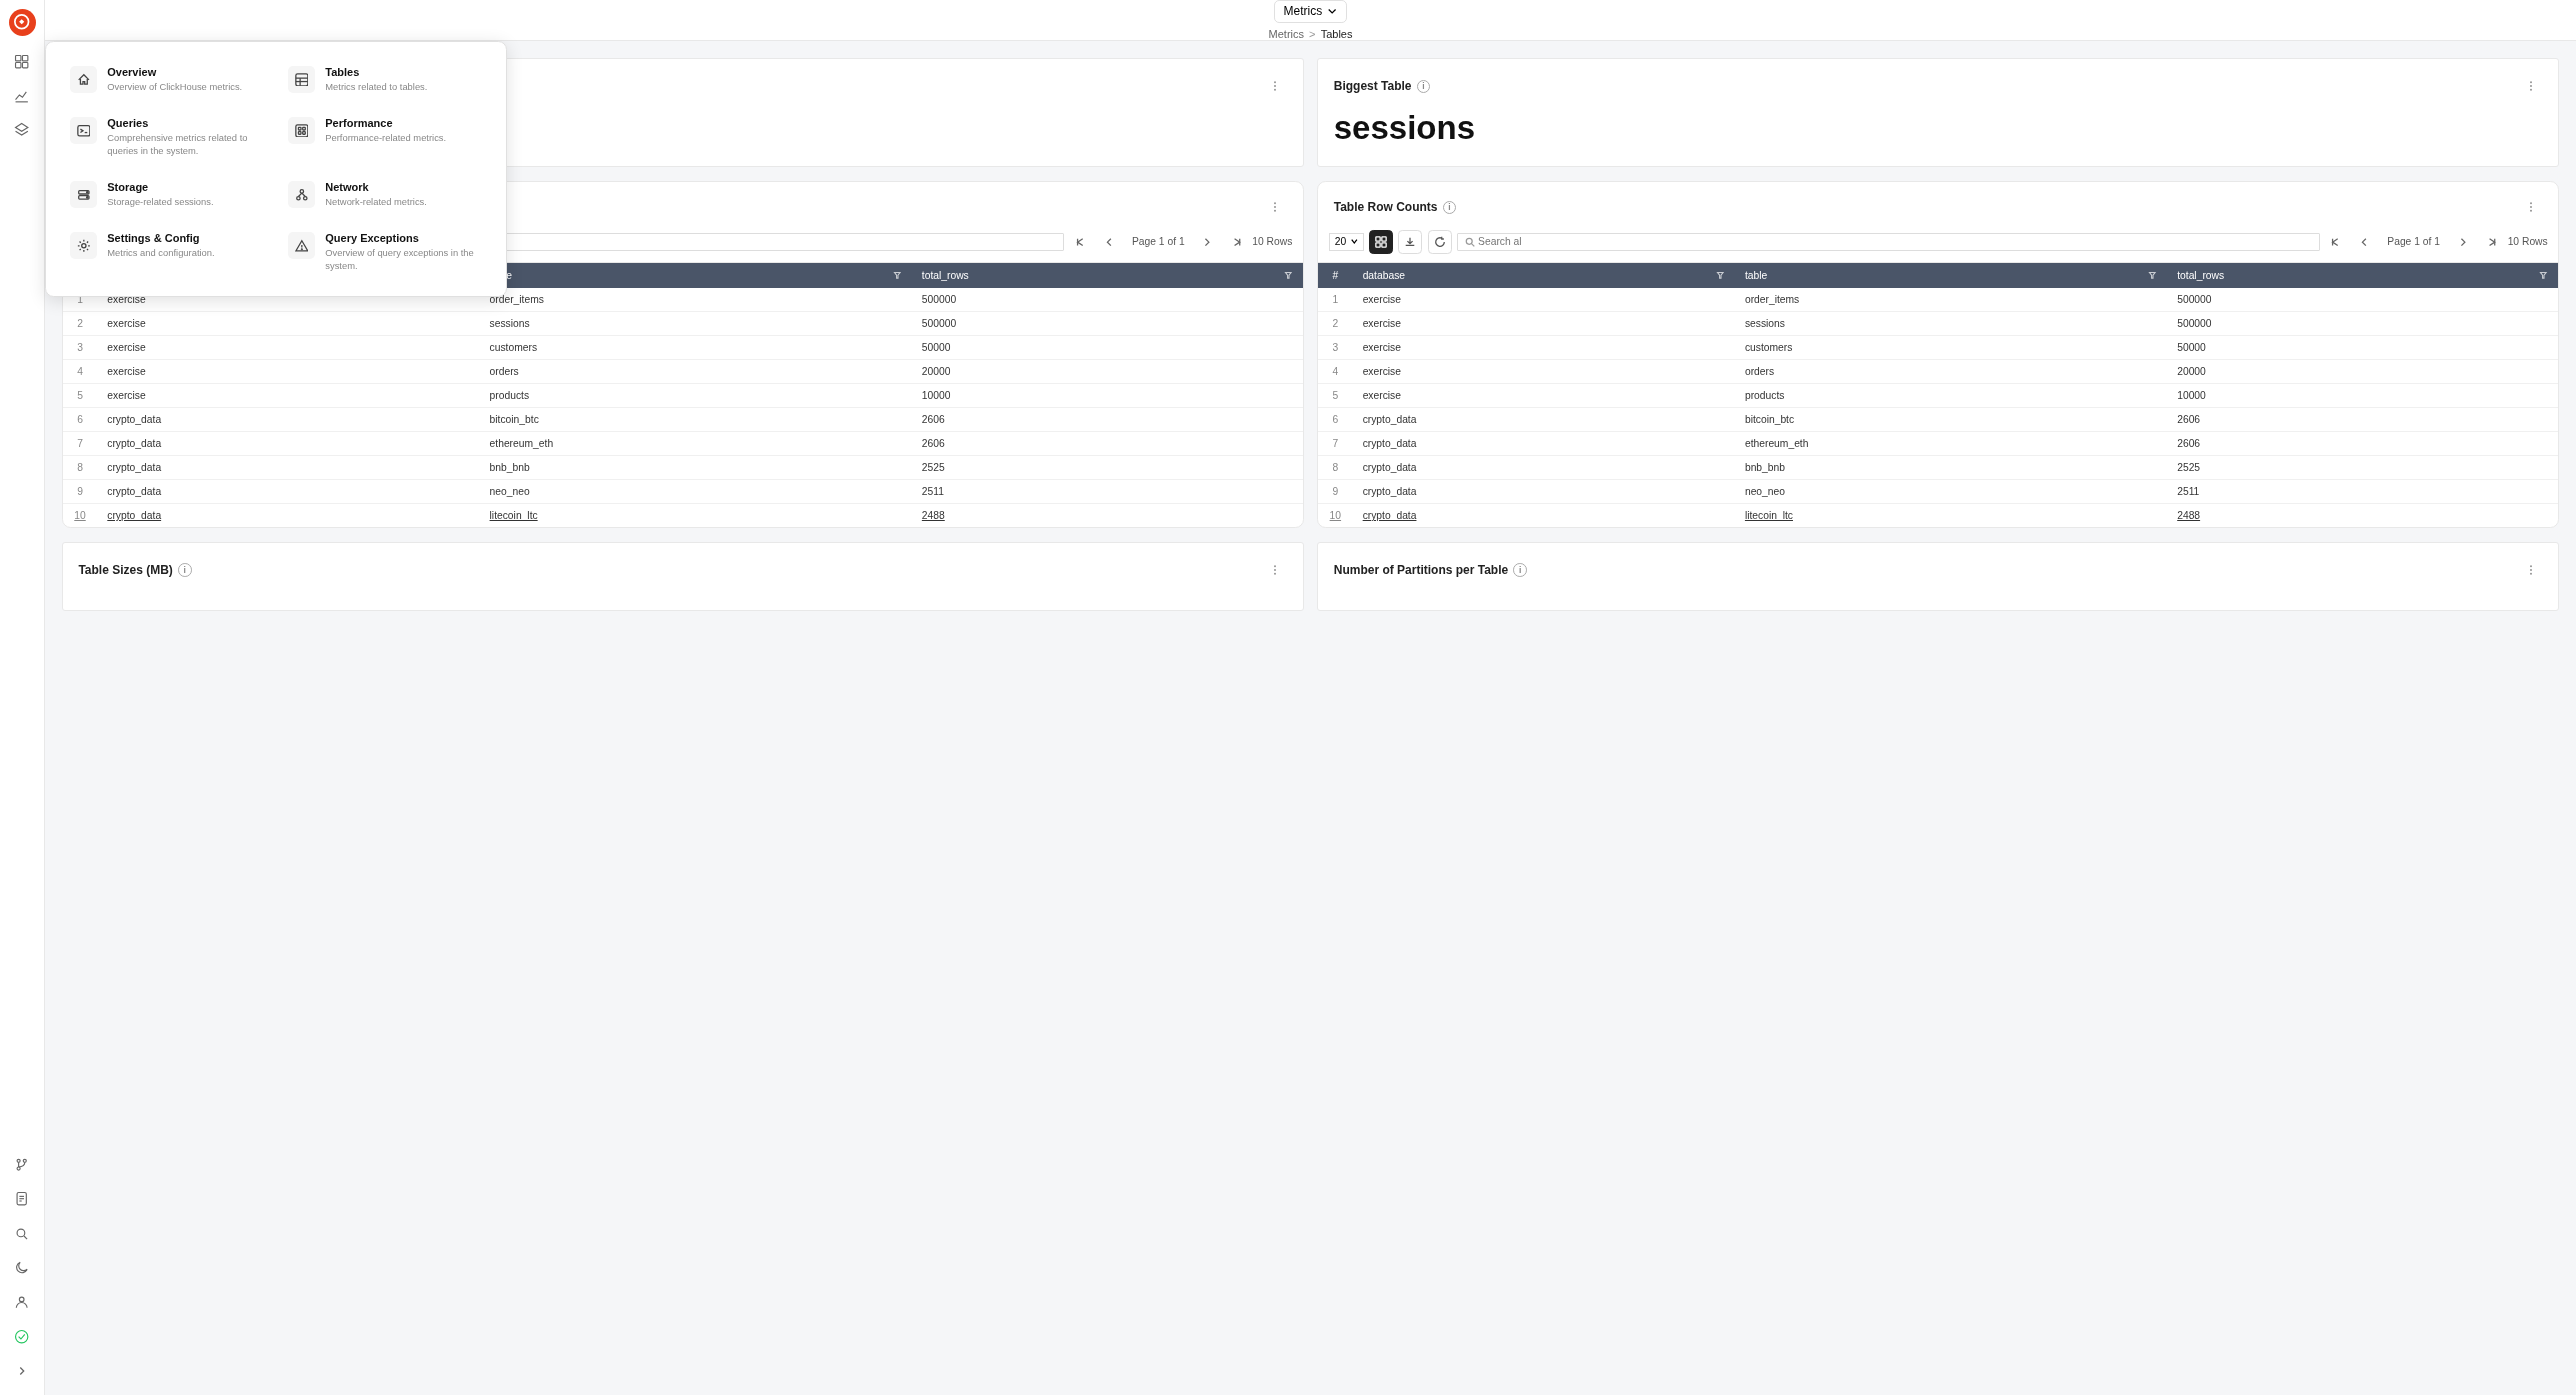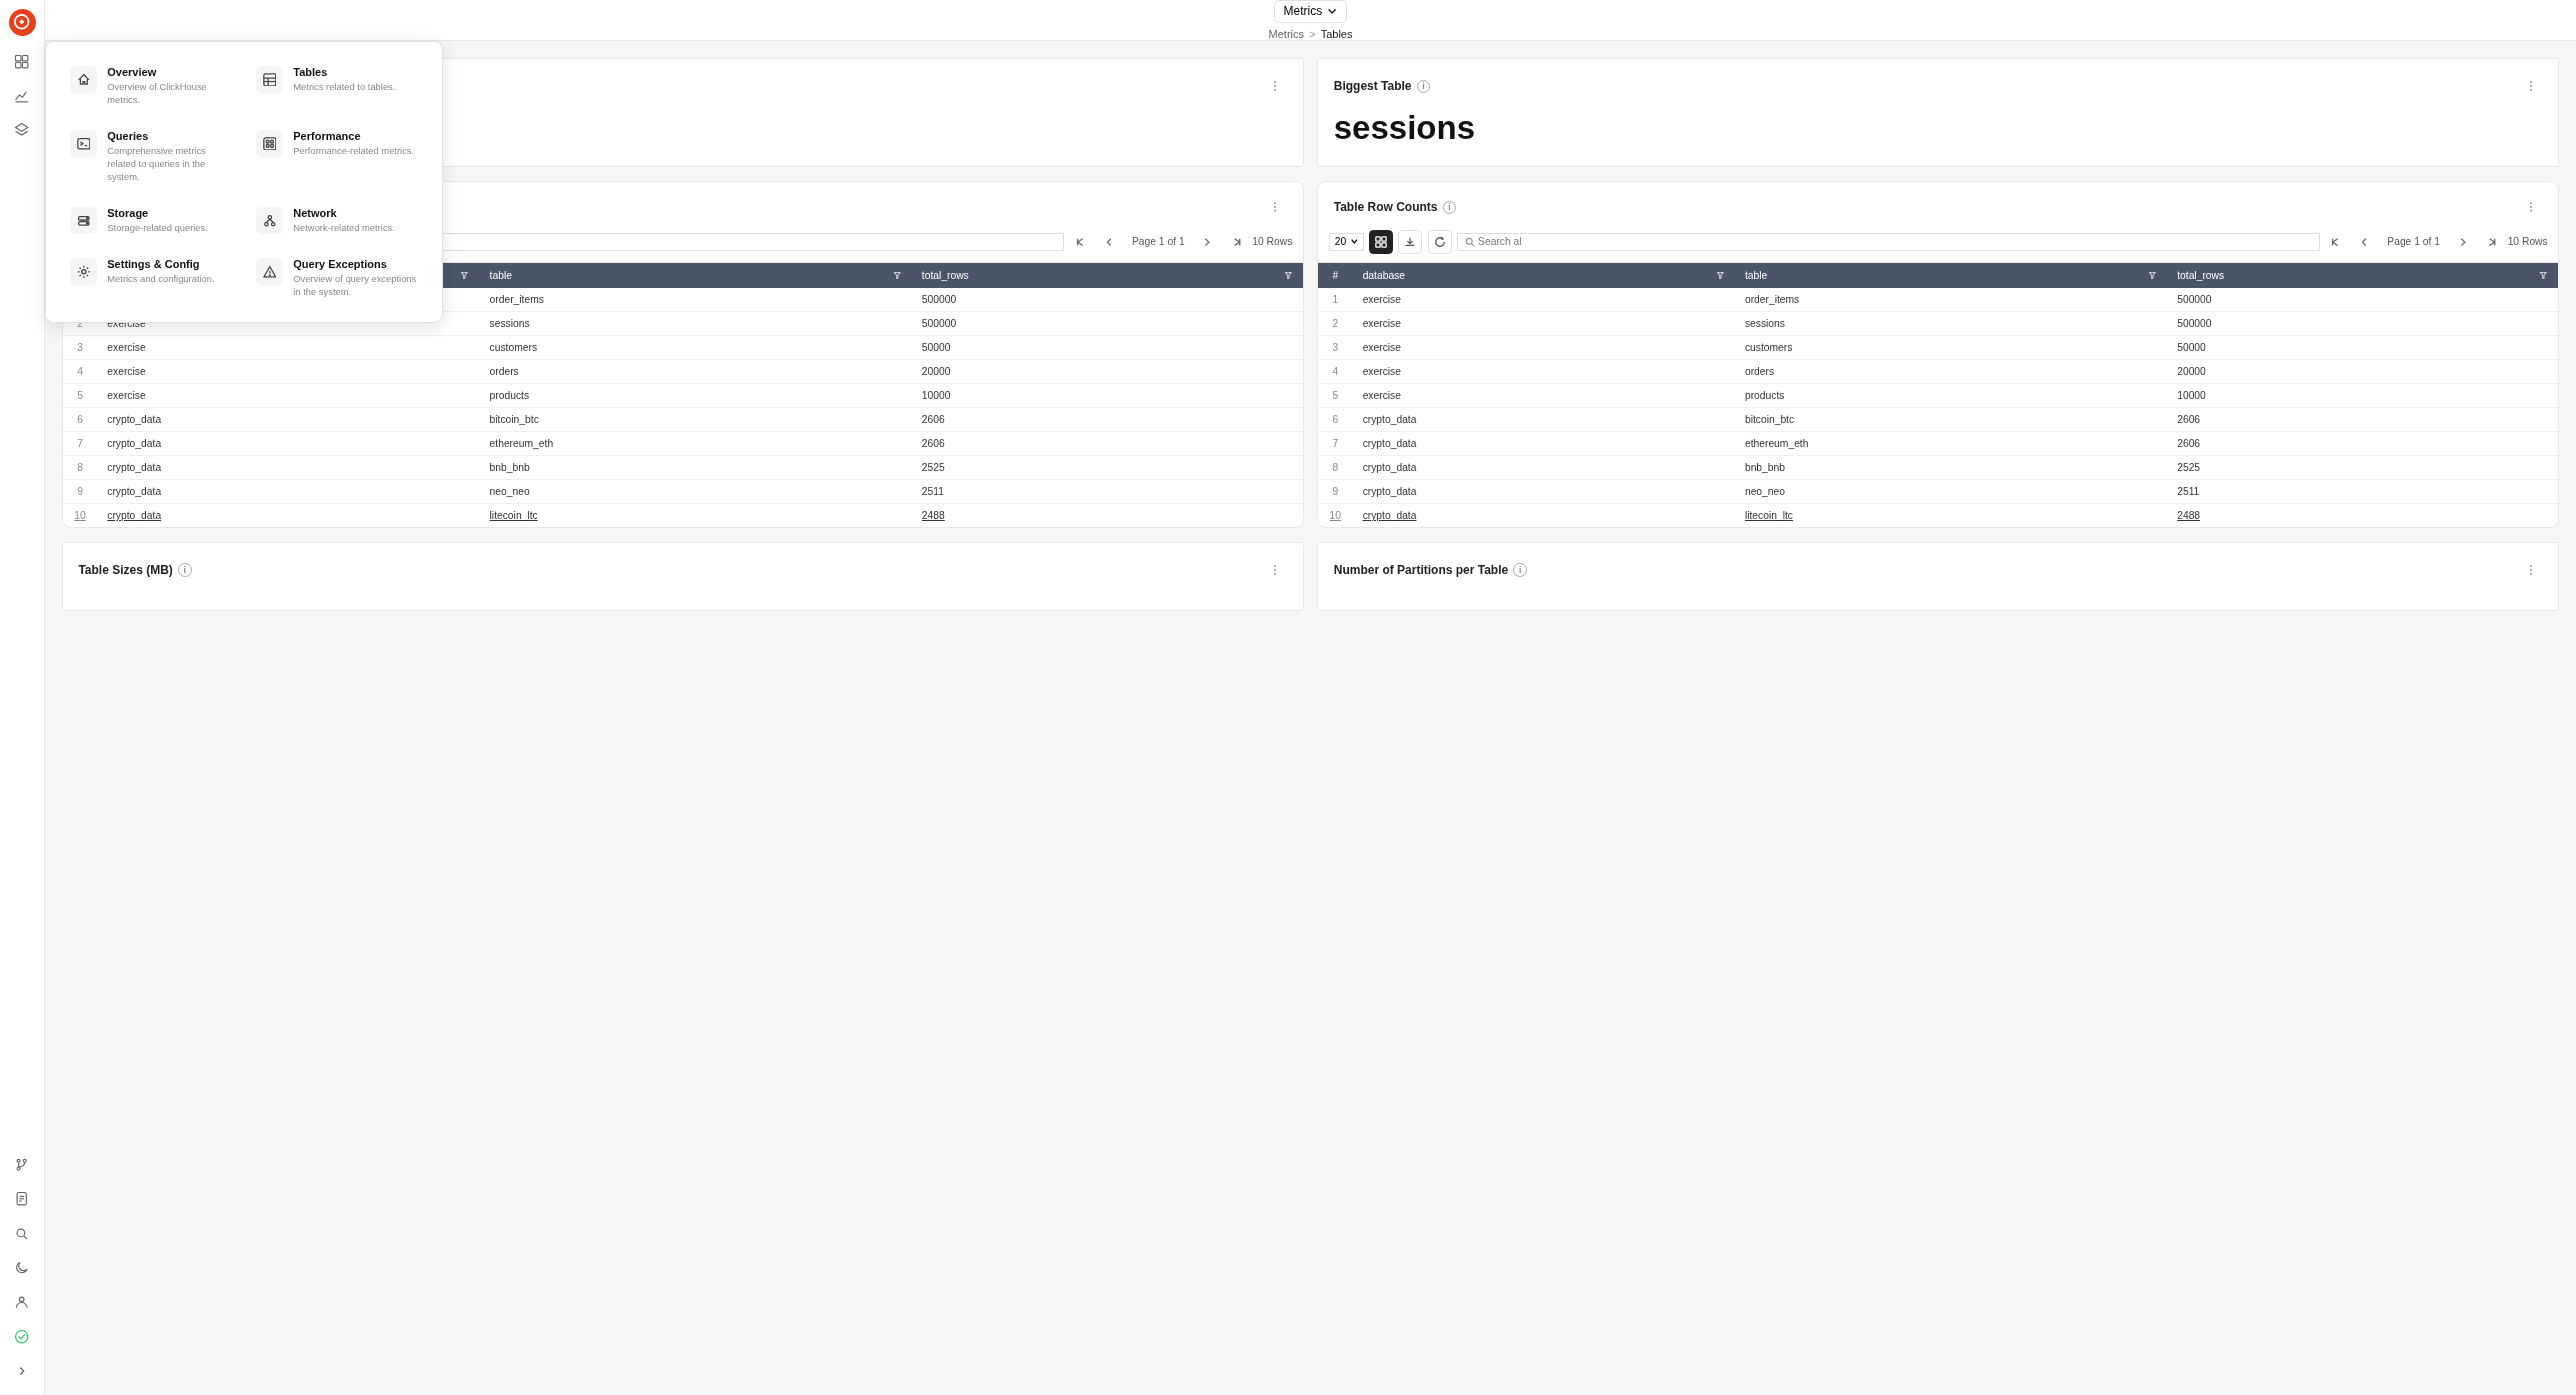--- a/index.html
+++ b/index.html
@@ -85,21 +85,21 @@
     
     .dropdown-overlay {
       position: fixed;
       top: 41px;
       left: 45px;
       background: #fff;
       border: 0.9px solid #e0e0e0;
       border-radius: 8.6px;
       box-shadow: 0 3.4px 17px rgba(0,0,0,0.12);
       padding: 13.7px;
-      width: 398px;
+      width: 462px;
       display: grid;
       grid-template-columns: 1fr 1fr;
       gap: 3.4px;
       z-index: 200;
     }
     .dropdown-item {
       display: flex;
       align-items: flex-start;
       gap: 10.3px;
       padding: 10.3px;
@@ -413,21 +413,21 @@
       <div class="dropdown-icon">
         <svg viewBox="0 0 16 16" fill="none" stroke="currentColor" stroke-width="1.5">
           <rect x="2" y="3" width="12" height="4" rx="1"></rect>
           <rect x="2" y="9" width="12" height="4" rx="1"></rect>
           <circle cx="12" cy="5" r="0.8" fill="currentColor"></circle>
           <circle cx="12" cy="11" r="0.8" fill="currentColor"></circle>
         </svg>
       </div>
       <div>
         <div class="dropdown-text-title">Storage</div>
-        <div class="dropdown-text-desc">Storage-related queries.</div>
+        <div class="dropdown-text-desc">Storage-related sessions.</div>
       </div>
     </div>
     <div class="dropdown-item">
       <div class="dropdown-icon">
         <svg viewBox="0 0 16 16" fill="none" stroke="currentColor" stroke-width="1.5">
           <circle cx="8" cy="4" r="2"></circle>
           <circle cx="4" cy="12" r="2"></circle>
           <circle cx="12" cy="12" r="2"></circle>
           <line x1="8" y1="6" x2="4" y2="10"></line>
           <line x1="8" y1="6" x2="12" y2="10"></line>

